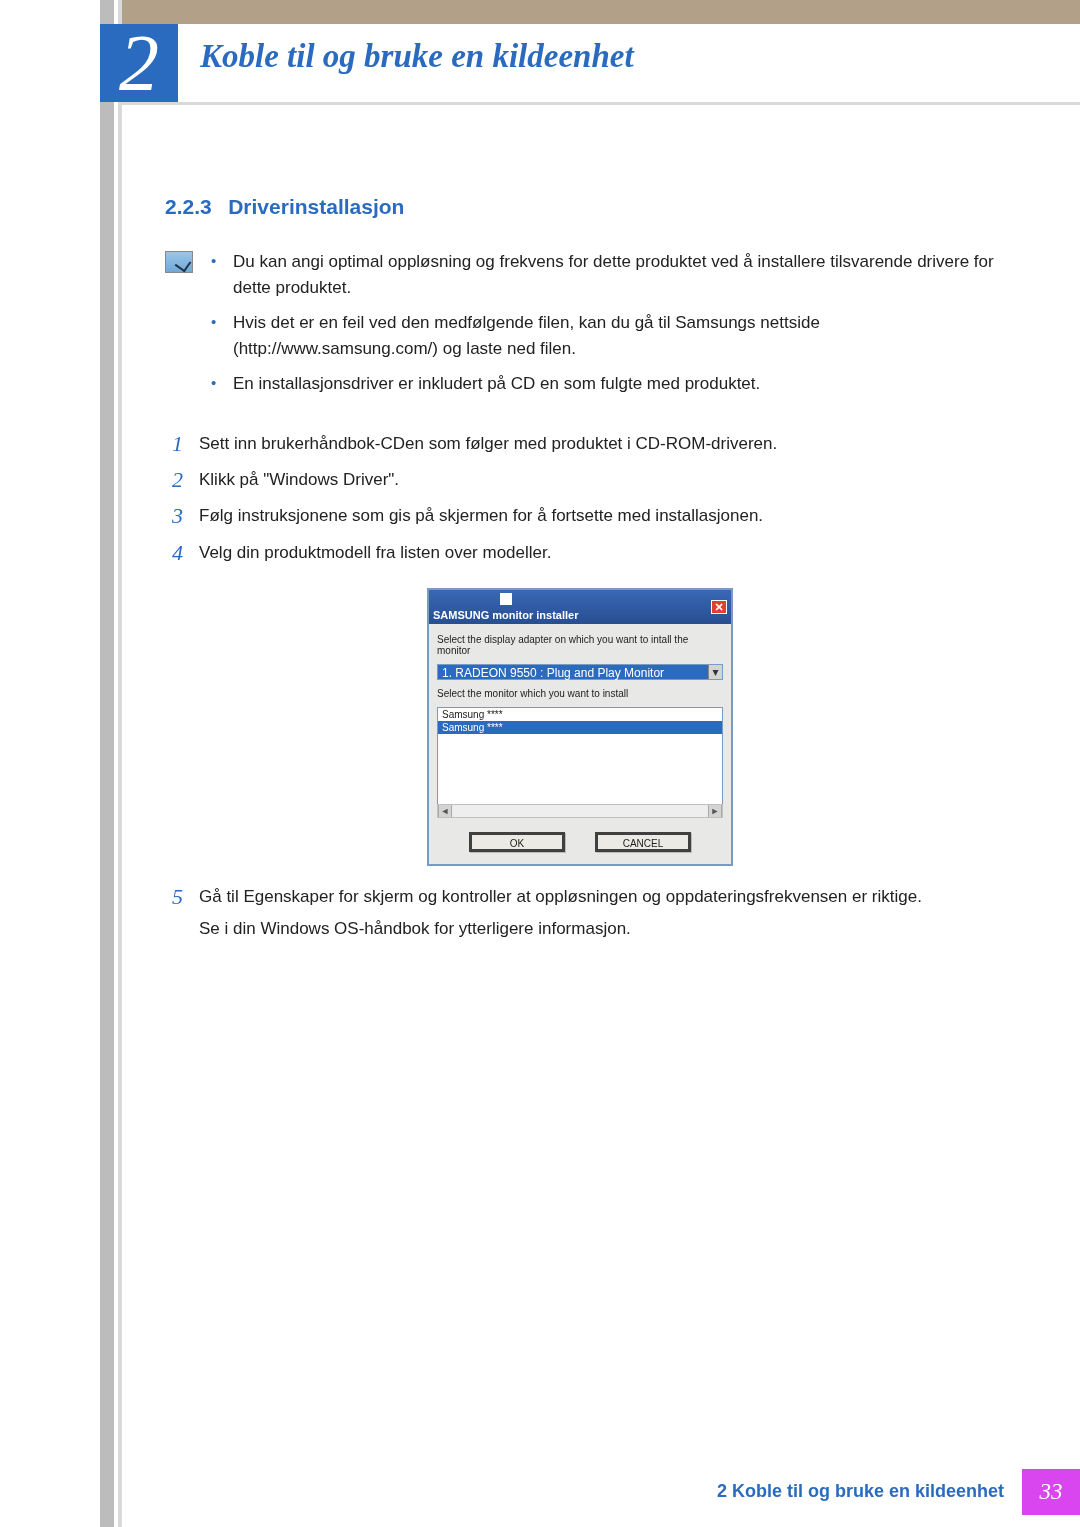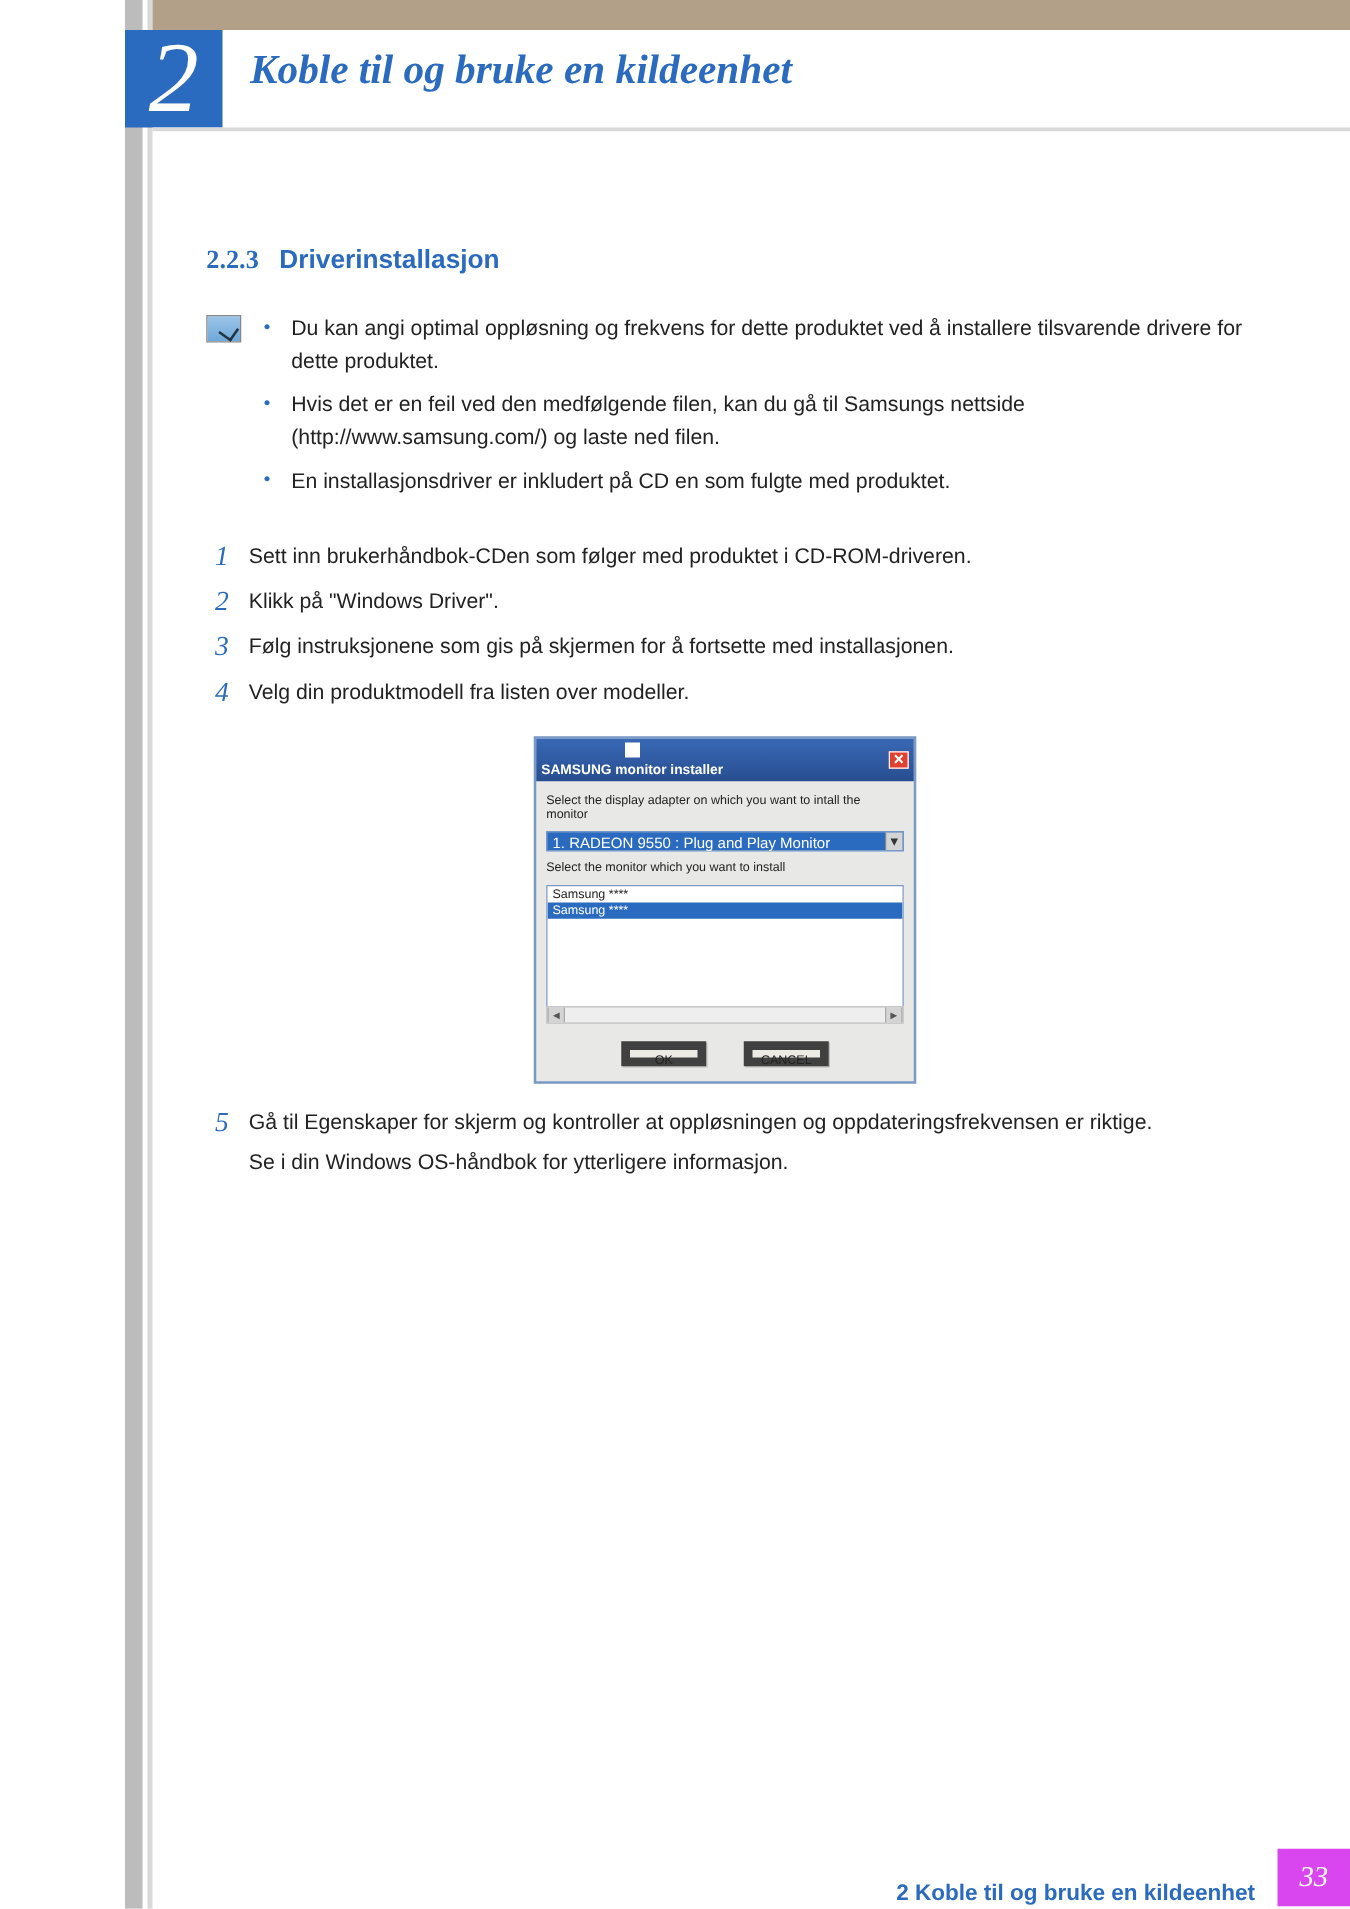--- a/index.html
+++ b/index.html
@@ -69,21 +69,21 @@
     background: #d9d9d9;
   }
   .content {
     position: absolute;
     left: 165px;
     top: 195px;
     width: 830px;
   }
   .section-number {
     color: #2a6bbf;
-    font-family: Liberation Serif, serif;
+    font-family: Liberation Sans, sans-serif;
     font-size: 21px;
     font-weight: bold;
   }
   .section-title {
     color: #2a6bbf;
     font-family: Arial, Helvetica, sans-serif;
     font-size: 21px;
     font-weight: bold;
     margin-left: 12px;
   }
@@ -235,36 +235,36 @@
     border-left: 1px solid #aaa;
     border-right: 1px solid #aaa;
   }
   .button-row {
     display: flex;
     justify-content: center;
     gap: 30px;
     margin-top: 14px;
   }
   .win-button {
-    width: 68px;
+    width: 96px;
     height: 20px;
-    border: 7px solid #404040;
+    border: 3px solid #404040;
     background: #eceae5;
     font-size: 10px;
     text-align: center;
     line-height: 18px;
     box-shadow: 1px 1px 0 #bbb;
   }
   
   .footer {
     position: absolute;
     right: 0;
-    bottom: 2px;
-    display: flex;
-    align-items: flex-end;
+    bottom: 12px;
+    display: flex;
+    align-items: flex-start;
     height: 46px;
   }
   .footer-text {
     color: #2a6bbf;
     font-weight: bold;
     font-size: 18px;
     padding: 12px 18px 0 0;
   }
   .footer-page {
     background: #d946ef;

